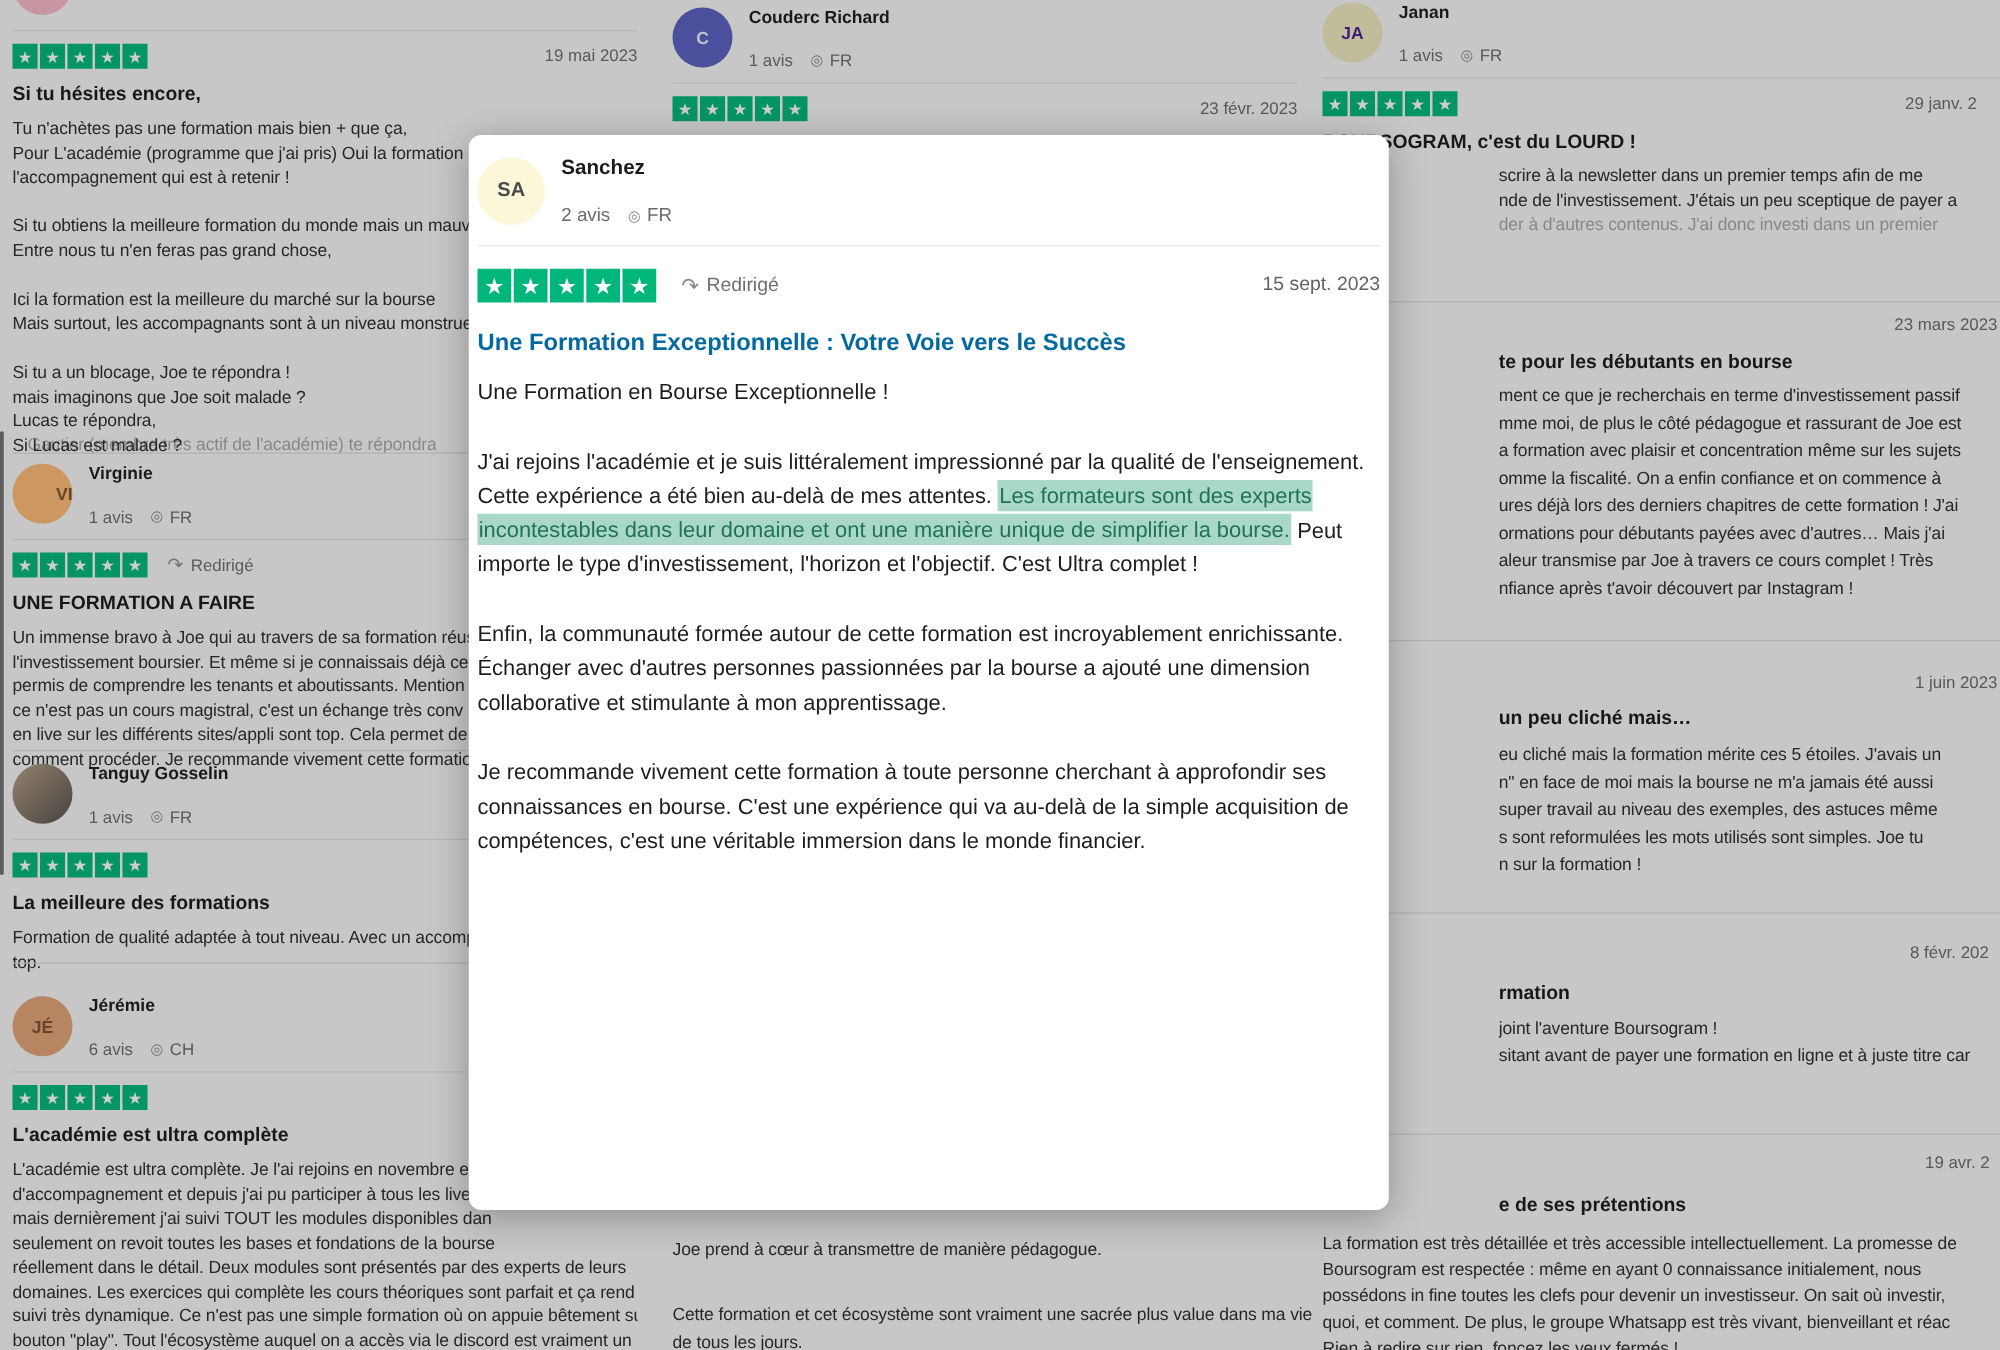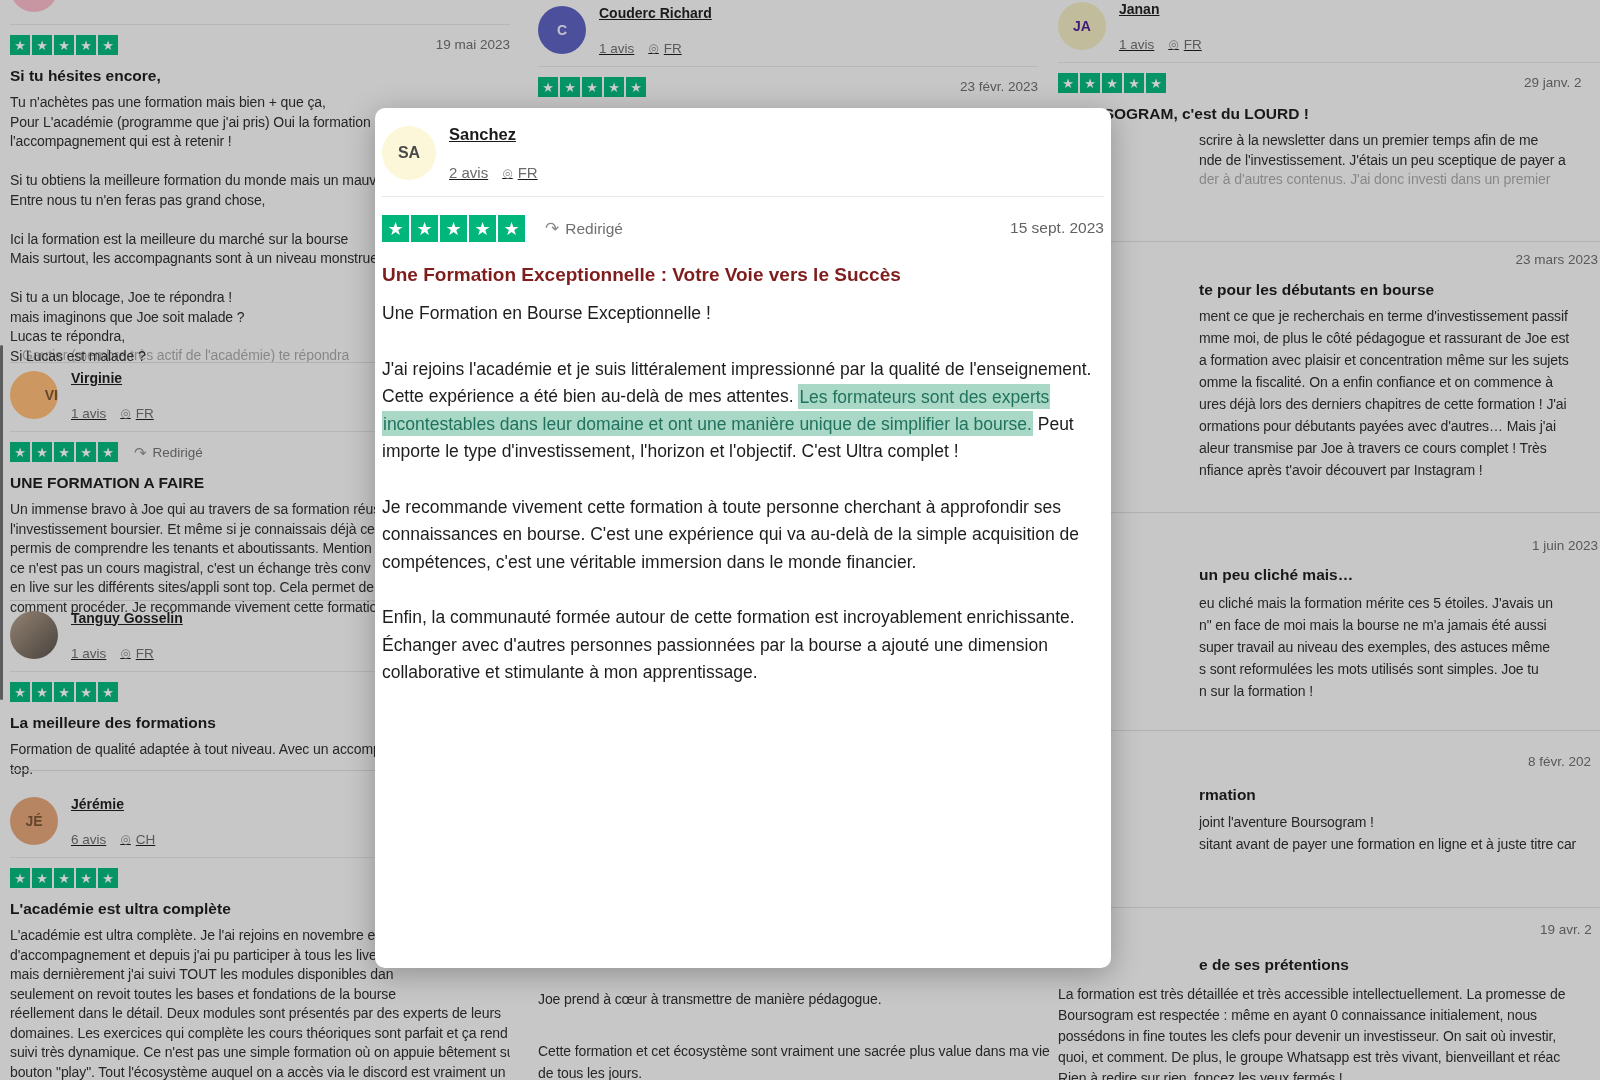--- a/index.html
+++ b/index.html
@@ -14,21 +14,21 @@
   .col-left{left:10px;width:500px;}
   .col-center{left:538px;width:500px;}
   .col-right{left:1058px;width:554px;}
   .card{position:absolute;left:0;width:100%;}
   .card.bordered{border-top:1px solid #dcdcdc;}
   .avatar-row{display:flex;gap:13px;align-items:center;height:48px;}
   .avatar{width:48px;height:48px;border-radius:50%;flex:0 0 48px;
     display:flex;align-items:center;justify-content:center;
     font-weight:bold;font-size:14px;color:#5f5240;}
   .avatar-photo{background:linear-gradient(135deg,#b4a18d 0%,#8a7a6b 45%,#55504b 100%);}
-  .who{display:flex;flex-direction:column;gap:20px;text-decoration:underline;}
+  .who{display:flex;flex-direction:column;gap:20px;}
   .uname{font-size:14px;font-weight:700;color:#1b1b1b;}
   .meta{font-size:13.5px;color:#6b6b6b;display:flex;align-items:center;gap:14px;}
   .meta .loc{display:flex;align-items:center;gap:5px;}
   .loc-icon{font-size:12px;color:#8a8a8a;line-height:1;}
   .hdiv{height:1px;background:#e2e2e2;margin-top:12px;}
   .stars-row{position:relative;display:flex;align-items:center;margin-top:10px;height:20px;}
   .star{width:20px;height:20px;background:#00b67a;color:#fff;margin-right:2px;
     display:flex;align-items:center;justify-content:center;font-size:13px;line-height:1;}
   .redir{display:flex;align-items:center;gap:6px;margin-left:14px;color:#6f6f6f;font-size:13.5px;}
   .redir-icon{font-size:15px;color:#8a8a8a;line-height:1;}
@@ -53,21 +53,21 @@
   .modal .avatar-row{margin-top:18px;height:54px;}
   .modal .avatar{width:54px;height:54px;flex:0 0 54px;font-size:16px;}
   .modal .uname{font-size:16.5px;}
   .modal .meta{font-size:15px;}
   .modal .hdiv{margin-top:16px;background:#e8e8e8;}
   .modal .stars-row{margin-top:18px;height:27px;}
   .modal .star{width:27px;height:27px;font-size:18px;margin-right:2px;}
   .modal .redir{margin-left:18px;font-size:15.5px;}
   .modal .redir-icon{font-size:17px;}
   .modal .rdate{font-size:15.5px;color:#636363;top:4px;}
-  .modal-title{margin-top:22px;font-size:19px;font-weight:700;color:#7f1d1d;}
+  .modal-title{margin-top:22px;font-size:19px;font-weight:700;color:#0369a1;}
   .modal-body{margin-top:14px;font-size:17.5px;line-height:27.5px;color:#1d1d1d;}
   .modal-body p{margin:0 0 28px 0;}
   .hl{background:#a9d8c6;color:#20725d;padding:2.5px 1px;box-decoration-break:clone;-webkit-box-decoration-break:clone;}
   .emoji{display:inline-block;vertical-align:-2px;}
 </style>
 </head>
 <body>
 
 <div class="col col-left">
 
@@ -357,16 +357,16 @@
     <span class="redir">
         <span class="redir-icon">↷</span>
         <span>Redirigé</span>
       </span>
     <span class="rdate">15 sept. 2023</span>
   </div>
   <div class="modal-title">Une Formation Exceptionnelle : Votre Voie vers le Succès</div>
   <div class="modal-body">
     <p>Une Formation en Bourse Exceptionnelle !</p>
     <p><span>J'ai rejoins l'académie et je suis littéralement impressionné par la qualité de l'enseignement. Cette expérience a été bien au-delà de mes attentes. </span><span class="hl">Les formateurs sont des experts incontestables dans leur domaine et ont une manière unique de simplifier la bourse.</span><span> Peut importe le type d'investissement, l'horizon et l'objectif. C'est Ultra complet !</span></p>
+    <p>Enfin, la communauté formée autour de cette formation est incroyablement enrichissante. Échanger avec d'autres personnes passionnées par la bourse a ajouté une dimension collaborative et stimulante à mon apprentissage.</p>
     <p>Je recommande vivement cette formation à toute personne cherchant à approfondir ses connaissances en bourse. C'est une expérience qui va au-delà de la simple acquisition de compétences, c'est une véritable immersion dans le monde financier.</p>
-    <p>Enfin, la communauté formée autour de cette formation est incroyablement enrichissante. Échanger avec d'autres personnes passionnées par la bourse a ajouté une dimension collaborative et stimulante à mon apprentissage.</p>
   </div>
 </div>
 
 </body></html>

